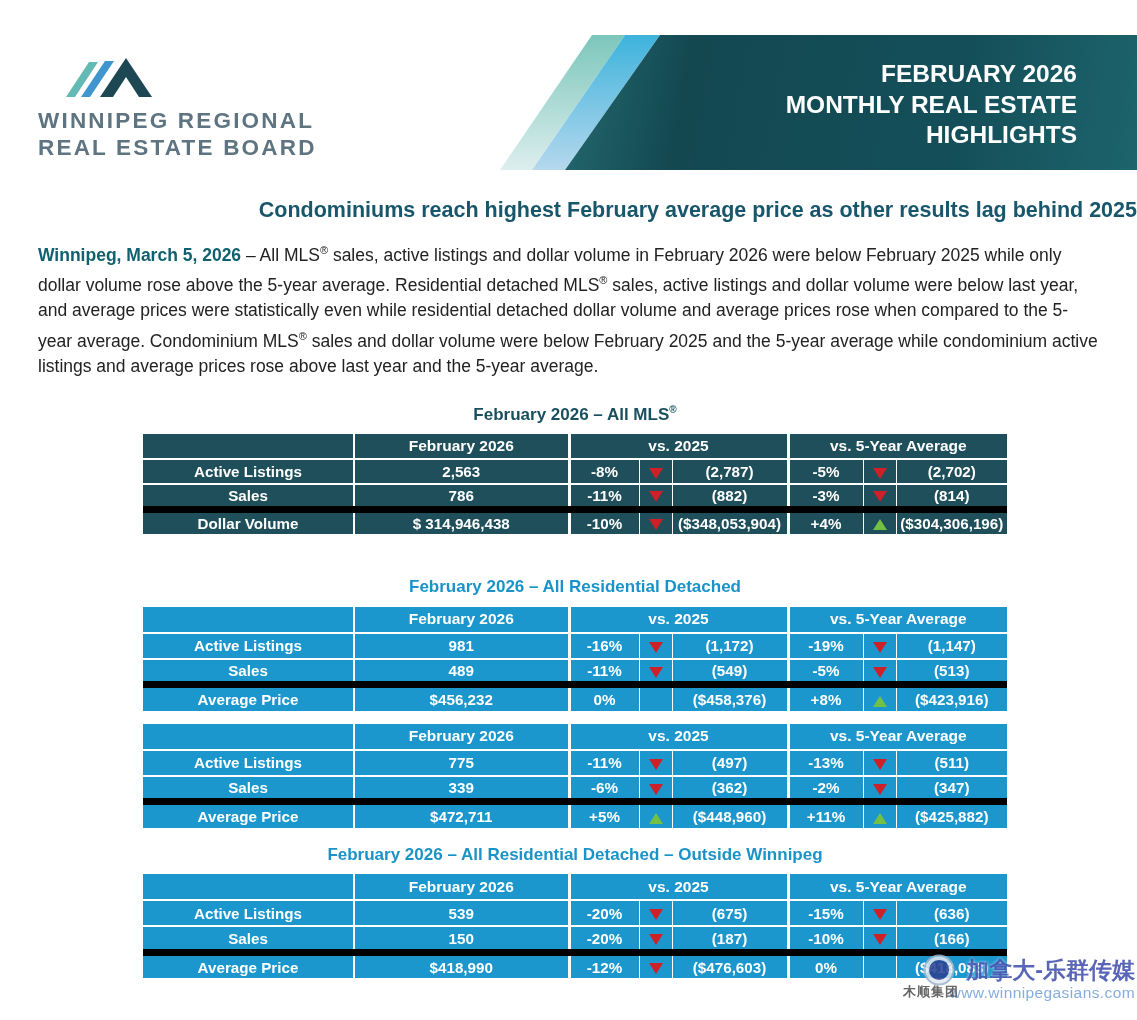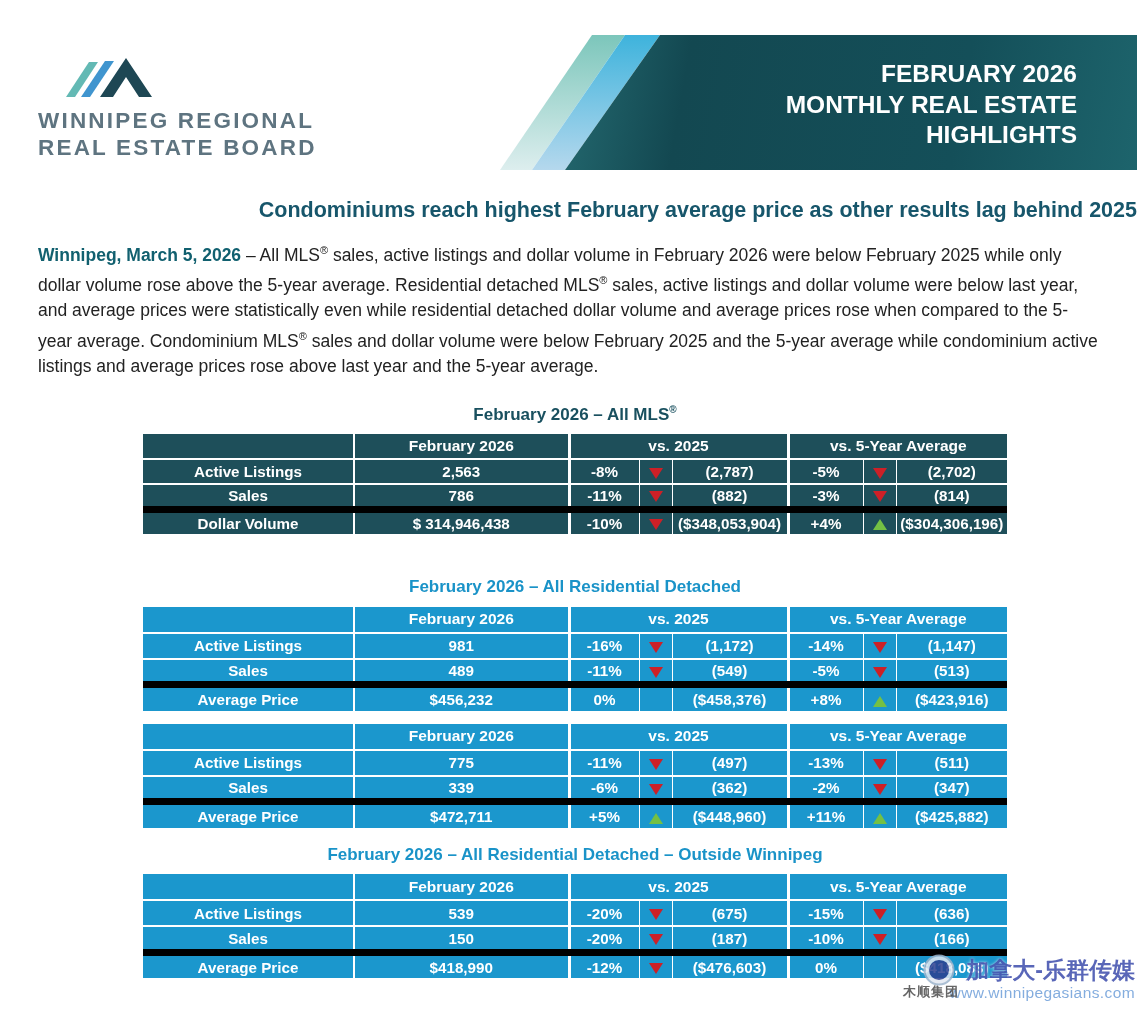--- a/index.html
+++ b/index.html
@@ -175,21 +175,21 @@
             <th class="c-g" colspan="3">vs. 5-Year Average</th>
           </tr>
         </thead>
         <tbody>
           <tr>
             <td>Active Listings</td>
             <td class="c-cur">981</td>
             <td class="c-g">-16%</td>
             <td class="c-sub"><span class="tri tri-down"></span></td>
             <td class="c-sub">(1,172)</td>
-            <td class="c-g">-14%</td>
+            <td class="c-g">-19%</td>
             <td class="c-sub"><span class="tri tri-down"></span></td>
             <td class="c-sub">(1,147)</td>
           </tr>
           <tr>
             <td>Sales</td>
             <td class="c-cur">489</td>
             <td class="c-g">-11%</td>
             <td class="c-sub"><span class="tri tri-down"></span></td>
             <td class="c-sub">(549)</td>
             <td class="c-g">-5%</td>

